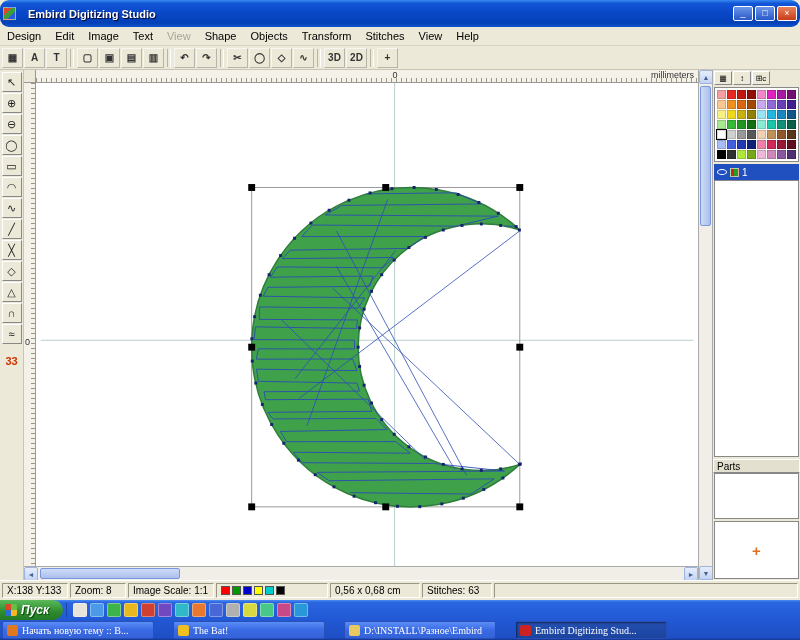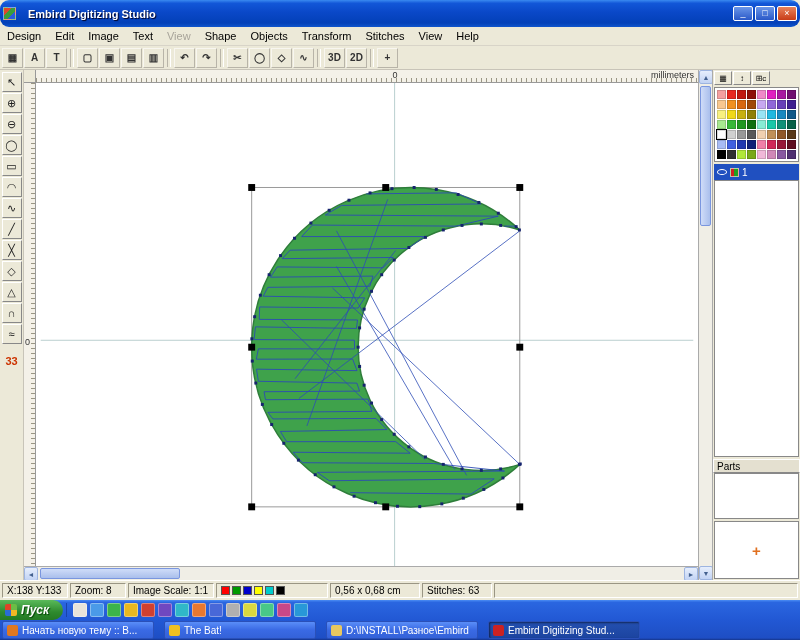--- a/index.html
+++ b/index.html
@@ -75,21 +75,21 @@
 .flag{width:12px;height:12px;border-radius:2px;background:conic-gradient(#6cbd45 0 25%,#f4b824 0 50%,#2a6cd4 0 75%,#e04428 0);}
 .quicklaunch{display:flex;gap:3px;padding:0 6px;align-items:center;border-left:1px solid #1a44a8;margin-left:3px;}
 .ql-icon{width:14px;height:14px;border-radius:2px;border:1px solid rgba(255,255,255,.35);}
 .tb-spacer{flex:1;}
 .tray1{height:20px;width:158px;display:flex;align-items:center;gap:3px;padding:0 8px 0 8px;background:linear-gradient(180deg,#2398ee,#0f66c8);border-left:2px solid #0a3a88;flex:0 0 auto;}
 .lang{color:#fff;font-size:10px;font-weight:bold;padding:0 3px;background:#3a78d8;border:1px solid rgba(255,255,255,.4);}
 .trayicons{display:flex;gap:2px;}
 .tray-ico{width:11px;height:11px;border-radius:2px;}
 .clock{color:#fff;font-size:10px;margin-left:auto;}
 .tb-row2{height:20px;display:flex;align-items:stretch;}
-.tasks{flex:1;display:flex;gap:10px;padding:1px 2px;min-width:0;}
+.tasks{flex:1;display:flex;gap:19px;padding:1px 2px;min-width:0;font-family:Liberation Serif, serif;}
 .task-btn{width:152px;display:flex;align-items:center;gap:4px;padding:0 4px;background:linear-gradient(180deg,#5a8ef8,#3a6ae4 50%,#3462d8);border-radius:2px;border:1px solid #2a50b8;color:#fff;font-size:10px;overflow:hidden;}
 .task-btn.active{background:linear-gradient(180deg,#2450b0,#1c44a0);box-shadow:inset 1px 1px 2px rgba(0,0,0,.5);}
 .task-ico{width:11px;height:11px;border-radius:2px;flex:0 0 auto;}
 .task-label{white-space:nowrap;overflow:hidden;text-overflow:ellipsis;}
 .tray2{width:158px;background:linear-gradient(180deg,#0f66c8,#0b54b0);border-left:2px solid #0a3a88;display:flex;align-items:center;justify-content:flex-end;padding:0 10px;color:#fff;font-size:10px;flex:0 0 auto;}
 </style>
 </head>
 <body>
 
 <div class="screen">

